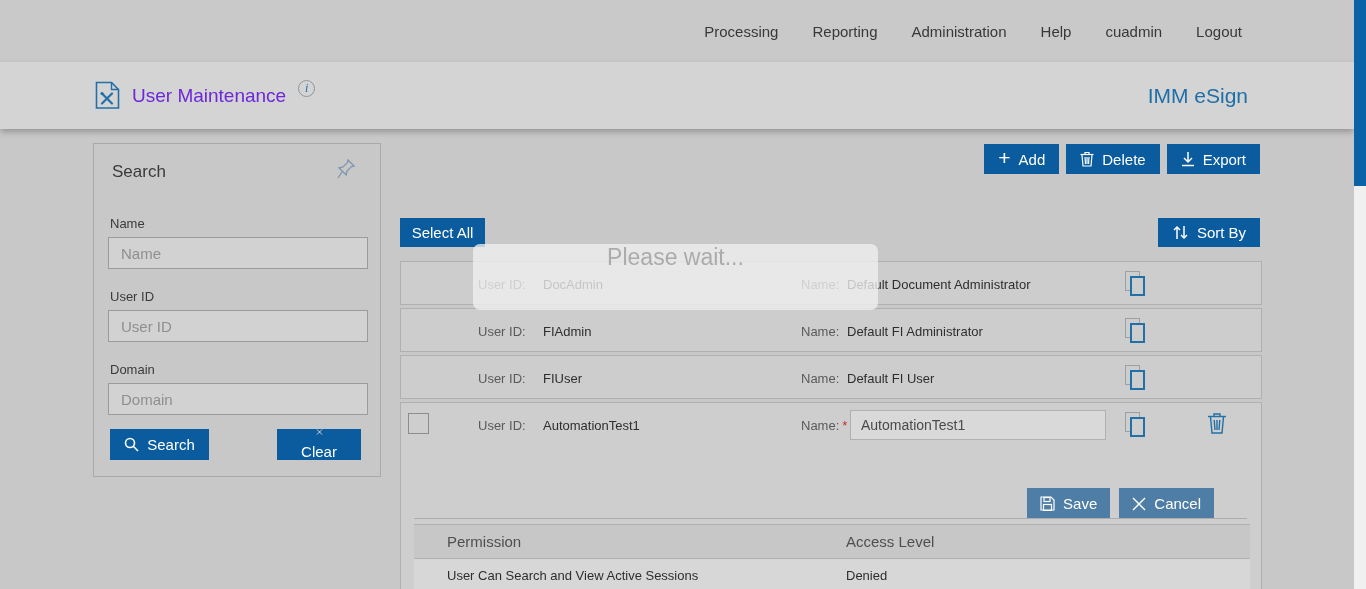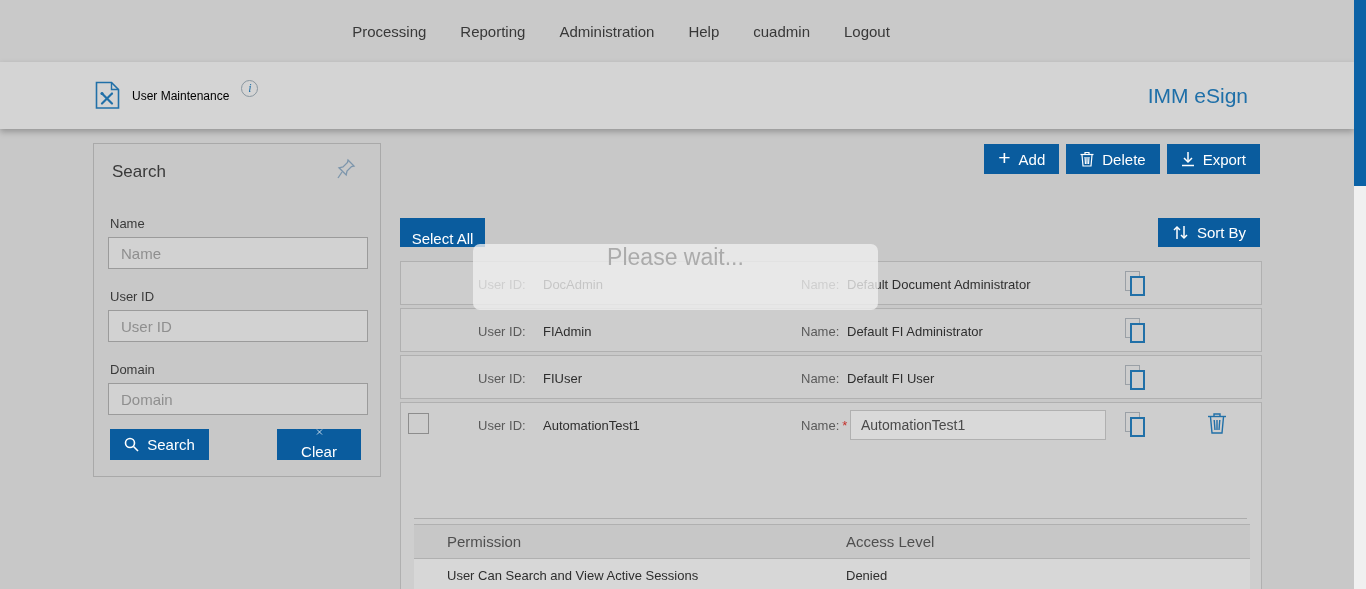--- a/index.html
+++ b/index.html
@@ -7,33 +7,33 @@
   body {
     font-family:"Liberation Sans", sans-serif;
     background:#c8c8c8;
     position:relative;
     color:#3a3a3a;
   }
   
   .topbar {
     position:absolute; left:0; top:0; width:1354px; height:62px;
     background:#c9c9c9;
-    display:flex; align-items:center; justify-content:center;
+    display:flex; align-items:center; justify-content:flex-end;
     gap:34px; padding-right:112px;
   }
   .topbar .nav-item { font-size:15px; color:#383838; cursor:pointer; }
   
   .appbar {
     position:absolute; left:0; top:62px; width:1354px; height:67px;
     background:#d4d4d4;
     box-shadow:0 3px 6px rgba(0,0,0,0.25);
     z-index:5;
   }
   .appbar .title-wrap { position:absolute; left:95px; top:0; height:67px; display:flex; align-items:center; gap:12px; }
-  .page-title { font-size:12px; color:#000000; }
+  .page-title { font-size:19px; color:#6d28d9; }
   .info-circle {
     width:17px; height:17px; border:1px solid #8a97a0; border-radius:50%;
     display:inline-flex; align-items:center; justify-content:center;
     font-family:"Liberation Serif", serif; font-style:italic; font-size:12px; color:#2170a8;
     margin-top:-14px;
   }
   .brand { position:absolute; right:106px; top:0; height:67px; display:flex; align-items:center; font-size:21px; color:#1e6fa8; }
   
   .scrollbar-track { position:absolute; right:0; top:0; width:12px; height:589px; background:#f0f0f0; z-index:50; }
   .scrollbar-thumb { position:absolute; right:0; top:0; width:12px; height:186px; background:#0b62a6; }
@@ -63,21 +63,21 @@
   .btn-clear  { position:absolute; right:19px; bottom:16px; width:84px; height:31px;flex-direction:column; }
   
   .main { position:absolute; left:400px; top:143px; width:862px; height:446px; }
   .summary-box {
     position:absolute; left:0; top:0; width:357px; height:57px;
     background:#d5d5d5; padding:8px 0 0 30px;
   }
   .summary-box div { font-size:14px; line-height:24px; color:#3a3a3a; }
   .action-btns { position:absolute; right:2px; top:1px; display:flex; gap:7px; }
   .action-btns .btn { height:30px; padding:0 14px; }
-  .btn-select-all { position:absolute; left:0; top:75px; width:85px; height:29px;align-items:flex-end; }
+  .btn-select-all { position:absolute; left:0; top:75px; width:85px; height:29px; }
   .btn-sort { position:absolute; right:2px; top:75px; width:102px; height:29px; }
   
   .user-row {
     position:absolute; left:0; width:862px; height:44px;
     background:#cdcdcd; border:1px solid #b0b0b0;
   }
   .row-1 { top:118px; } .row-2 { top:165px; } .row-3 { top:212px; }
   .lbl { position:absolute; font-size:13px; color:#5a5a5a; top:15px; }
   .val { position:absolute; font-size:13px; color:#2e2e2e; top:15px; }
   .uid-lbl { left:77px; } .uid-val { left:142px; }
@@ -290,20 +290,37 @@
         <path d="M3.5 6 l1.5 16 h10 l1.5-16"></path>
           <line x1="1" y1="5.5" x2="19" y2="5.5"></line>
         <path d="M7 5.5 v-2.5 h6 v2.5"></path>
           <line x1="7.2" y1="9" x2="8" y2="19"></line>
         <line x1="10" y1="9" x2="10" y2="19"></line>
           <line x1="12.8" y1="9" x2="12" y2="19"></line>
       </svg>
     </span>
 
 
+    <div class="form-actions">
+      <button class="btn btn-muted">
+        <svg width="15" height="15" viewBox="0 0 15 15" fill="none" stroke="#fff" stroke-width="1.2">
+          <path d="M1 1 h10 l3 3 v10 h-13 z"></path>
+            <rect x="4" y="1.5" width="6" height="4"></rect>
+            <rect x="3.5" y="8.5" width="8" height="6"></rect>
+        </svg>
+        <span>Save</span>
+      </button>
+      <button class="btn btn-muted">
+        <svg width="14" height="14" viewBox="0 0 14 14" stroke="#fff" stroke-width="1.4">
+          <line x1="1" y1="1" x2="13" y2="13"></line>
+            <line x1="13" y1="1" x2="1" y2="13"></line>
+        </svg>
+        <span>Cancel</span>
+      </button>
+    </div>
 
     <div class="rule"></div>
 
     <div class="perm-table">
       <div class="perm-head">
         <span class="col-perm">Permission</span>
         <span class="col-access">Access Level</span>
       </div>
       <div class="perm-row">
         <span class="col-perm">User Can Search and View Active Sessions</span>

